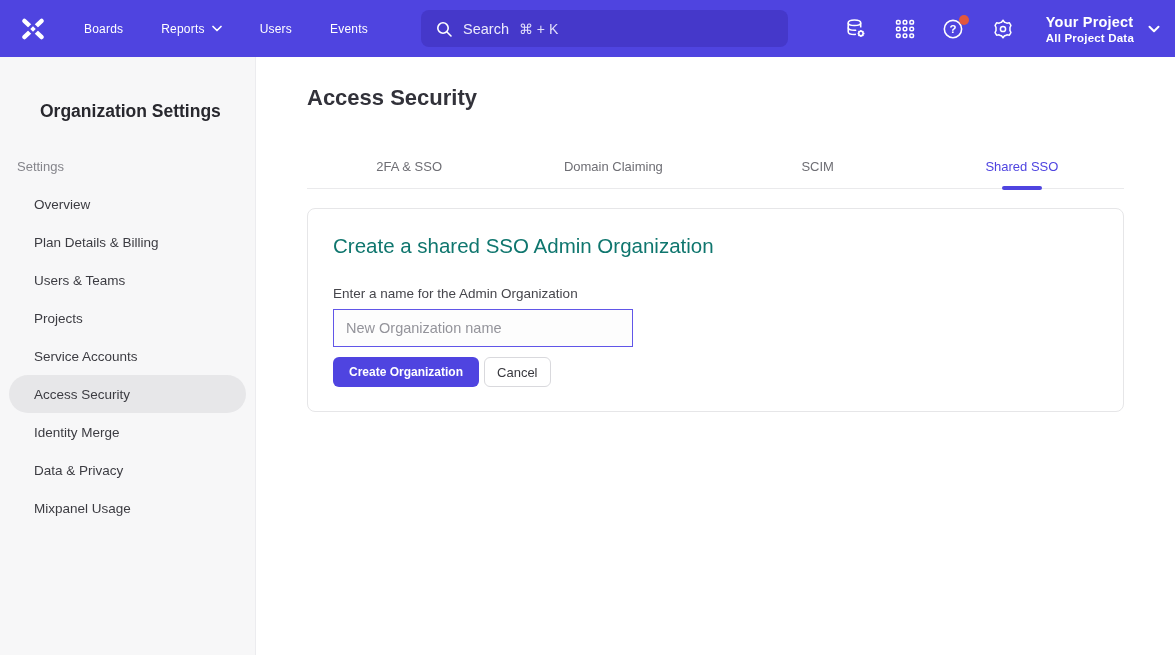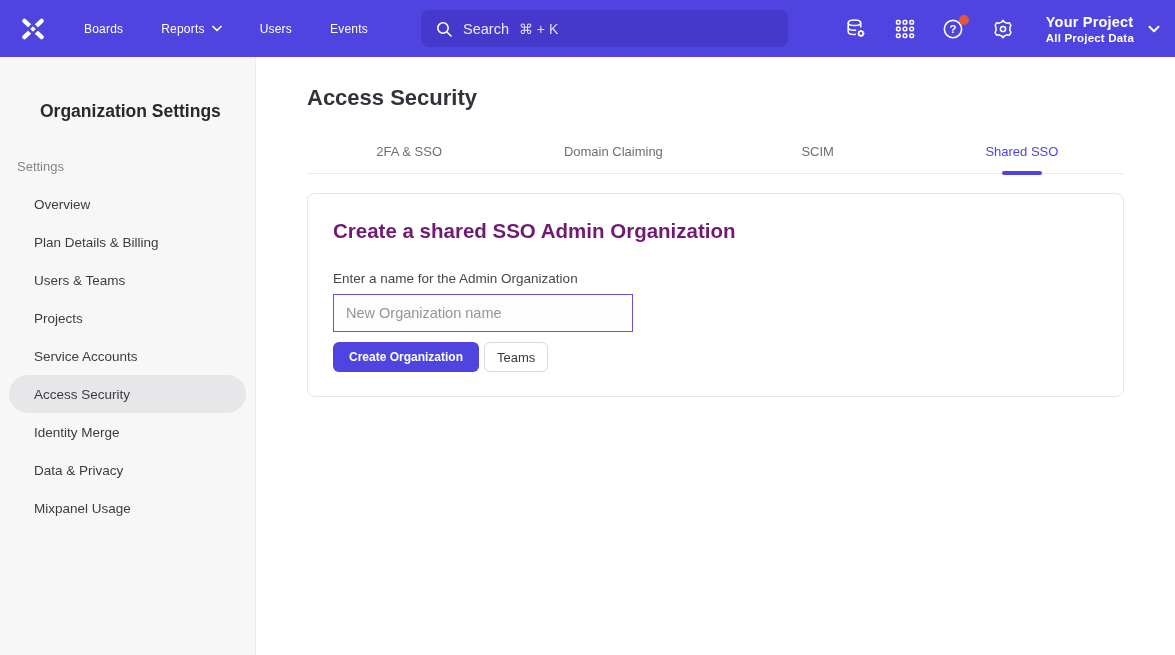--- a/index.html
+++ b/index.html
@@ -40,32 +40,32 @@
     line-height:16px; }
   .side-list { margin-top:10px; }
   .side-item { height:38px; margin:0 9px; border-radius:19px; display:flex;
     align-items:center; padding-left:25px; font-size:13.5px; color:#3c3c42;
     cursor:pointer; }
   .side-item.active { background:#e7e7e9; }
 
   
   .main { margin-left:256px; padding:27px 51px 0 51px; }
   .page-title { font-size:22px; font-weight:700; color:#32323a; line-height:27px; }
-  .tabs { display:flex; margin-top:33px; border-bottom:1px solid #eaeaec; }
+  .tabs { display:flex; margin-top:48px; border-bottom:1px solid #eaeaec; }
   .tab { flex:1; text-align:center; padding-bottom:13px; font-size:13px;
     font-weight:500; color:#6e6e74; cursor:pointer; position:relative;
     line-height:16px; }
   .tab.active { color:#4f44e0; }
   .tab.active::after { content:''; position:absolute; bottom:-2px; left:50%;
     transform:translateX(-50%); width:40px; height:4px; border-radius:2px;
     background:#4f44e0; }
 
   .card { margin-top:19px; border:1px solid #e6e6e8; border-radius:8px;
     background:#fff; padding:24px 25px; }
-  .card-title { font-size:20.5px; font-weight:700; color:#701a75; line-height:26px; }
+  .card-title { font-size:20.5px; font-weight:400; color:#0f766e; line-height:26px; }
   .field-label { margin-top:26px; font-size:13.5px; color:#46464c; line-height:17px; }
   .org-input { margin-top:7px; display:block; width:300px; height:38px;
     border:1.5px solid #6156e8; border-radius:0; background:#fdfdfd;
     padding:0 12px; font-size:14.5px; color:#33333a; outline:none;
     font-family:"Liberation Sans", sans-serif; }
   .org-input::placeholder { color:#94949b; }
   .btn-row { margin-top:10px; display:flex; gap:5px; align-items:center; }
   .btn-primary { height:30px; padding:0 16px; border:none; border-radius:6px;
     background:#4f44e0; color:#fff; font-size:12px; font-weight:700;
     cursor:pointer; font-family:"Liberation Sans", sans-serif; }
@@ -213,16 +213,16 @@
     <div class="tab"><span>SCIM</span></div>
     <div class="tab active"><span>Shared SSO</span></div>
   </div>
 
   <div class="card">
     <div class="card-title">Create a shared SSO Admin Organization</div>
     <div class="field-label">Enter a name for the Admin Organization</div>
     <input class="org-input" type="text" placeholder="New Organization name" style="">
     <div class="btn-row">
       <button class="btn-primary">Create Organization</button>
-      <button class="btn-secondary">Teams</button>
+      <button class="btn-secondary">Cancel</button>
     </div>
   </div>
 </div>
 
 </body></html>

